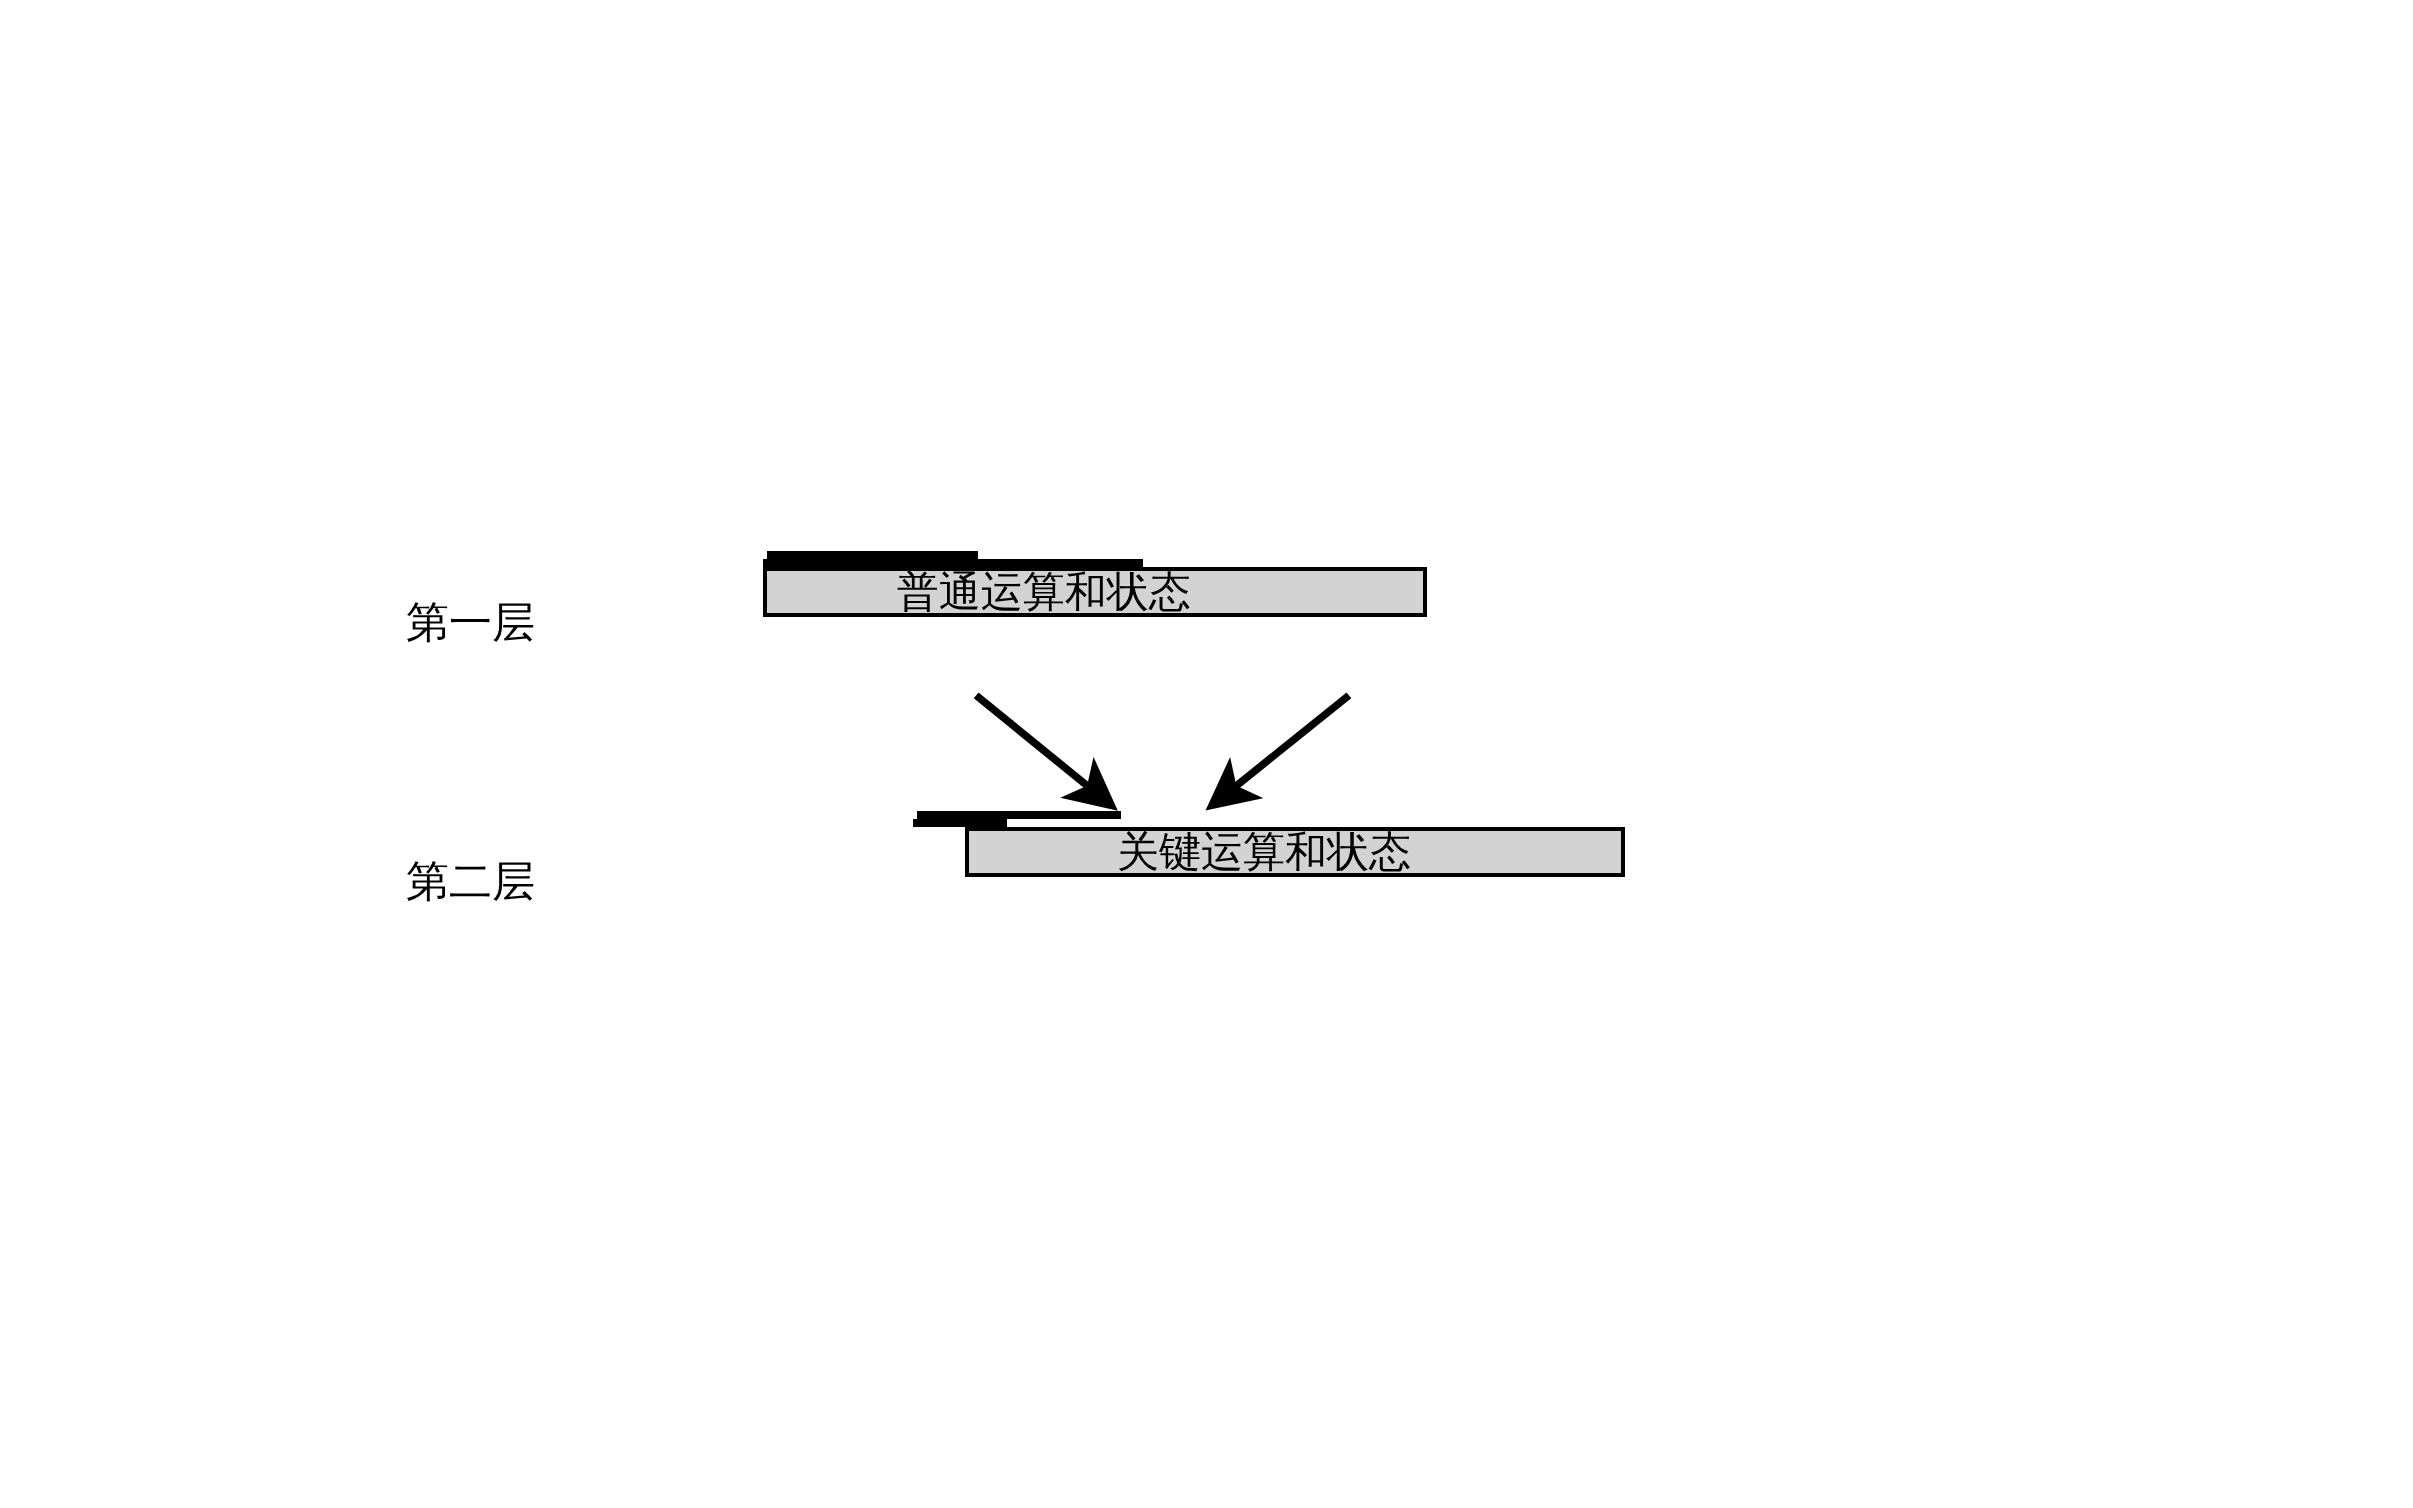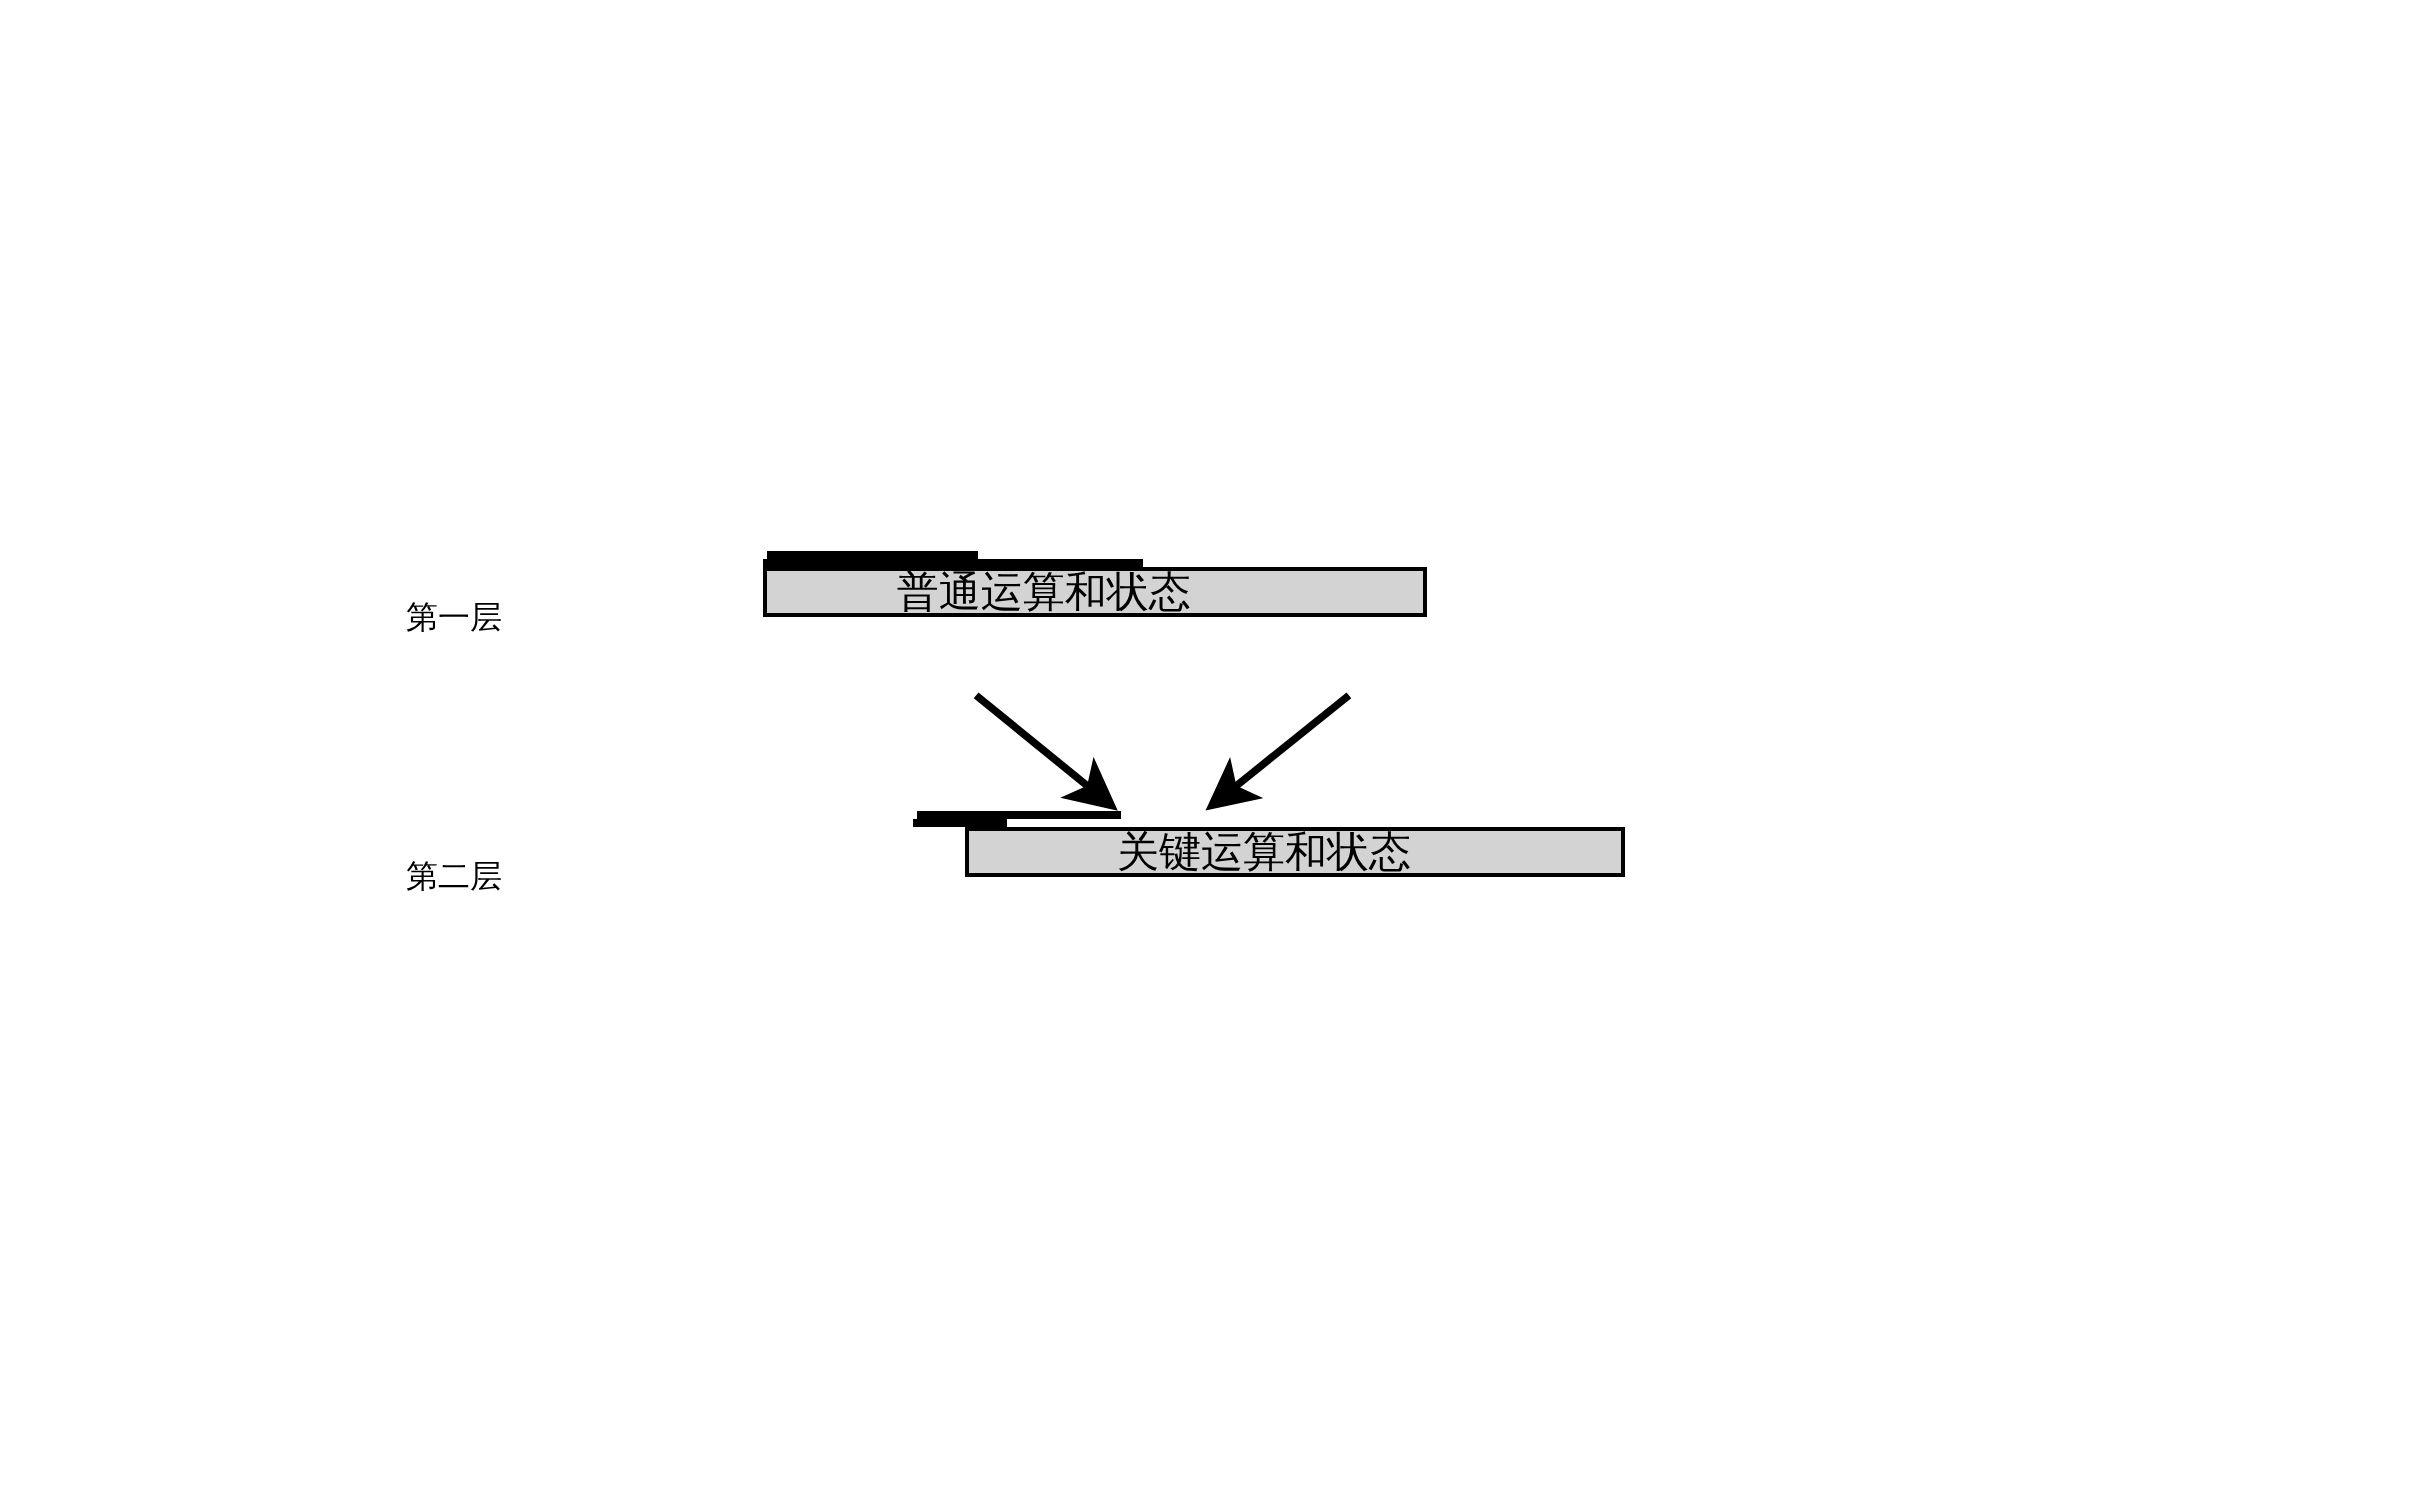--- a/index.html
+++ b/index.html
@@ -16,21 +16,21 @@
   #diagram-root {
     position: relative;
     width: 2413px;
     height: 1508px;
     background: #ffffff;
   }
 
   
   .row-label {
     position: absolute;
-    font-size: 32px;
+    font-size: 43px;
     line-height: 1;
     color: #000000;
     white-space: nowrap;
     letter-spacing: 0px;
   }
   #label-layer-1 { left: 406px; top: 601px; }
   #label-layer-2 { left: 406px; top: 863px; font-family: Liberation Mono, monospace; }
 
   
   .bar {

